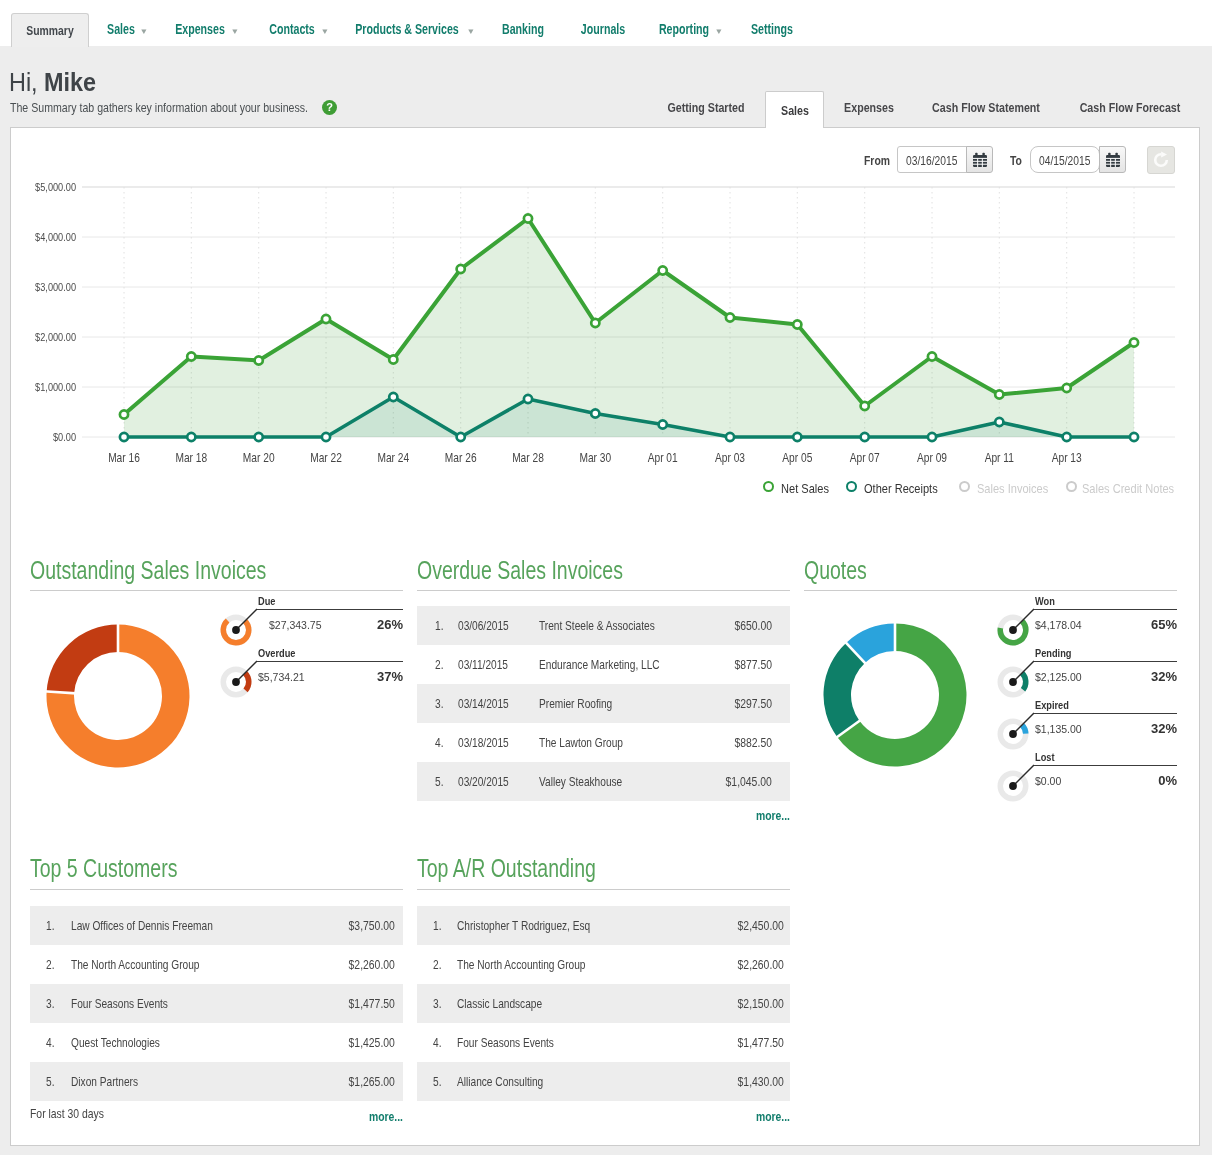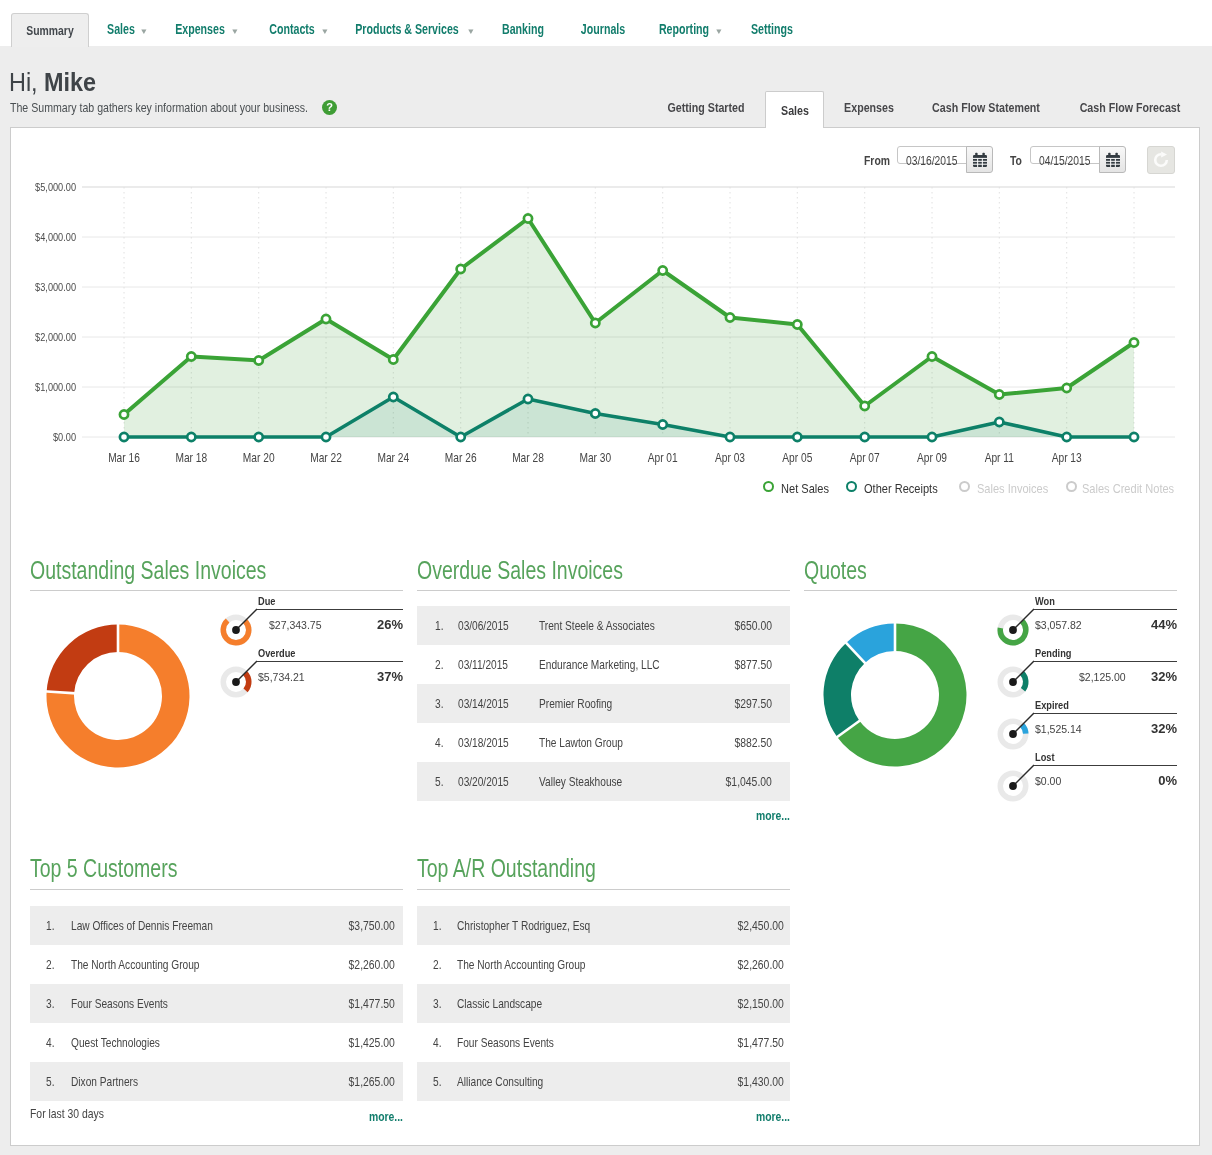--- a/index.html
+++ b/index.html
@@ -11,21 +11,21 @@
 #tab-summary span{position:absolute;left:50%;top:9px;font-size:13px;font-weight:bold;color:#42474c;white-space:nowrap;transform:translateX(-50%) scaleX(0.8);}
 #h1{position:absolute;left:9px;top:67px;font-size:26px;color:#3f4448;font-weight:normal;white-space:nowrap;transform:scaleX(0.9);transform-origin:0 0;}
 #h1 b{font-weight:bold;}
 #subtitle{position:absolute;left:10px;top:100px;font-size:13px;color:#4a4f52;white-space:nowrap;transform:scaleX(0.815);transform-origin:0 0;}
 #helpq{position:absolute;left:322px;top:100px;width:15px;height:15px;border-radius:50%;background:#3f9d35;color:#fff;font-size:11px;font-weight:bold;text-align:center;line-height:15px;}
 .subtab{position:absolute;top:100px;font-size:13px;font-weight:bold;color:#47474a;white-space:nowrap;transform:translateX(-50%) scaleX(0.82);}
 #subtab-active{position:absolute;left:765px;top:91px;width:59px;height:37px;background:#fff;border:1px solid #ccc;border-bottom:none;border-radius:2px 2px 0 0;z-index:5;}
 #subtab-active span{position:absolute;left:50%;top:11px;font-size:13px;font-weight:bold;color:#3c3c3e;white-space:nowrap;transform:translateX(-50%) scaleX(0.82);}
 #panel{position:absolute;left:10px;top:127px;width:1190px;height:1019px;background:#fff;border:1px solid #ccc;}
 .lbl{position:absolute;font-size:13px;font-weight:bold;color:#444;transform:scaleX(0.8);transform-origin:0 50%;}
-.input{position:absolute;width:70px;height:18px;border:1px solid #c6c6c6;border-radius:3px 0 0 3px;background:#fff;}
+.input{position:absolute;width:70px;height:27px;border:1px solid #c6c6c6;border-radius:3px 0 0 3px;background:#fff;}
 .input span{position:absolute;left:8px;top:6px;font-size:13px;color:#444;transform:scaleX(0.79);transform-origin:0 0;white-space:nowrap;}
 .calbtn{position:absolute;width:27px;height:27px;border:1px solid #b9b9b9;border-radius:0 3px 3px 0;background:linear-gradient(#f8f8f8,#e4e4e4);}
 .calbtn svg{position:absolute;left:5px;top:5px;}
 #refresh{position:absolute;left:1136px;top:18px;width:28px;height:28px;border:1px solid #d6d6d2;border-radius:3px;background:#e6e6e2;}
 .sechead{position:absolute;font-size:26px;color:#57a35c;font-weight:normal;white-space:nowrap;transform:scaleX(0.75);transform-origin:0 0;}
 .sechr{position:absolute;height:1px;background:#ccc;width:373px;}
 .gline{position:absolute;height:1px;background:#3c3c3c;}
 .glabel{position:absolute;font-size:10.5px;font-weight:bold;color:#333;transform:scaleX(0.88);transform-origin:0 0;white-space:nowrap;}
 .gval{position:absolute;font-size:10.5px;color:#444;white-space:nowrap;}
 .gpct{position:absolute;width:100px;text-align:right;font-size:13px;font-weight:bold;color:#333;}
@@ -78,21 +78,21 @@
         <g stroke="#fff" stroke-width="1">
           <line x1="1" y1="6.4" x2="15" y2="6.4"></line>
           <line x1="5.66" y1="6.4" x2="5.66" y2="15"></line>
           <line x1="10.33" y1="6.4" x2="10.33" y2="15"></line>
           <line x1="1" y1="9.3" x2="15" y2="9.3"></line>
           <line x1="1" y1="12.2" x2="15" y2="12.2"></line>
         </g>
       </svg>
     </div>
 <span class="lbl" style="left:999px;top:25px;">To</span>
-<div class="input" style="left:1019px;top:18px;">
+<div class="input" style="left:1019px;top:18px;border-radius:8px;">
       <span>04/15/2015</span>
     </div>
 <div class="calbtn" style="left:1088px;top:18px;">
       <svg width="16" height="16" viewBox="0 0 16 16">
         <rect x="1" y="3" width="14" height="12" rx="1.2" fill="#333b41"></rect>
         <rect x="3.2" y="0.8" width="2.4" height="3.4" rx="0.8" fill="#333b41"></rect>
         <rect x="10.4" y="0.8" width="2.4" height="3.4" rx="0.8" fill="#333b41"></rect>
         <g stroke="#fff" stroke-width="1">
           <line x1="1" y1="6.4" x2="15" y2="6.4"></line>
           <line x1="5.66" y1="6.4" x2="5.66" y2="15"></line>
@@ -242,41 +242,41 @@
 <div class="gval" style="left:247px;top:542.5px;">$5,734.21</div>
 <div class="gpct" style="left:292px;top:541px;">37%</div>
 <svg class="abs" style="left:982px;top:462px" width="60" height="60" viewBox="0 0 60 60">
       <circle cx="20" cy="40" r="12.75" fill="none" stroke="#e9e9e9" stroke-width="5.5"></circle>
       <path d="M29.02 30.98 A12.75 12.75 0 1 1 7.41 38.01" fill="none" stroke="#45a545" stroke-width="5.5"></path>
       <line x1="20" y1="40" x2="41" y2="19" stroke="#2b2b2b" stroke-width="1.4"></line>
       <circle cx="20" cy="40" r="3.9" fill="#1a1a1a"></circle>
     </svg>
 <div class="gline" style="left:1022.5px;top:481px;width:143.5px;"></div>
 <div class="glabel" style="left:1024px;top:467px;">Won</div>
-<div class="gval" style="left:1024px;top:490.5px;">$3,057.82</div>
-<div class="gpct" style="left:1066px;top:489px;">44%</div>
+<div class="gval" style="left:1024px;top:490.5px;">$4,178.04</div>
+<div class="gpct" style="left:1066px;top:489px;">65%</div>
 <svg class="abs" style="left:982px;top:514px" width="60" height="60" viewBox="0 0 60 60">
       <circle cx="20" cy="40" r="12.75" fill="none" stroke="#e9e9e9" stroke-width="5.5"></circle>
       <path d="M29.02 30.98 A12.75 12.75 0 0 1 30.07 47.81" fill="none" stroke="#0e7f68" stroke-width="5.5"></path>
       <line x1="20" y1="40" x2="41" y2="19" stroke="#2b2b2b" stroke-width="1.4"></line>
       <circle cx="20" cy="40" r="3.9" fill="#1a1a1a"></circle>
     </svg>
 <div class="gline" style="left:1022.5px;top:533px;width:143.5px;"></div>
 <div class="glabel" style="left:1024px;top:519px;">Pending</div>
-<div class="gval" style="left:1024px;top:542.5px;margin-left:44px;">$2,125.00</div>
+<div class="gval" style="left:1024px;top:542.5px;">$2,125.00</div>
 <div class="gpct" style="left:1066px;top:541px;">32%</div>
 <svg class="abs" style="left:982px;top:566px" width="60" height="60" viewBox="0 0 60 60">
       <circle cx="20" cy="40" r="12.75" fill="none" stroke="#e9e9e9" stroke-width="5.5"></circle>
       <path d="M29.02 30.98 A12.75 12.75 0 0 1 32.74 39.60" fill="none" stroke="#2aa3dc" stroke-width="5.5"></path>
       <line x1="20" y1="40" x2="41" y2="19" stroke="#2b2b2b" stroke-width="1.4"></line>
       <circle cx="20" cy="40" r="3.9" fill="#1a1a1a"></circle>
     </svg>
 <div class="gline" style="left:1022.5px;top:585px;width:143.5px;"></div>
 <div class="glabel" style="left:1024px;top:571px;">Expired</div>
-<div class="gval" style="left:1024px;top:594.5px;">$1,525.14</div>
+<div class="gval" style="left:1024px;top:594.5px;">$1,135.00</div>
 <div class="gpct" style="left:1066px;top:593px;">32%</div>
 <svg class="abs" style="left:982px;top:618px" width="60" height="60" viewBox="0 0 60 60">
       <circle cx="20" cy="40" r="12.75" fill="none" stroke="#e9e9e9" stroke-width="5.5"></circle>
       <line x1="20" y1="40" x2="41" y2="19" stroke="#2b2b2b" stroke-width="1.4"></line>
       <circle cx="20" cy="40" r="3.9" fill="#1a1a1a"></circle>
     </svg>
 <div class="gline" style="left:1022.5px;top:637px;width:143.5px;"></div>
 <div class="glabel" style="left:1024px;top:623px;">Lost</div>
 <div class="gval" style="left:1024px;top:646.5px;">$0.00</div>
 <div class="gpct" style="left:1066px;top:645px;">0%</div>

